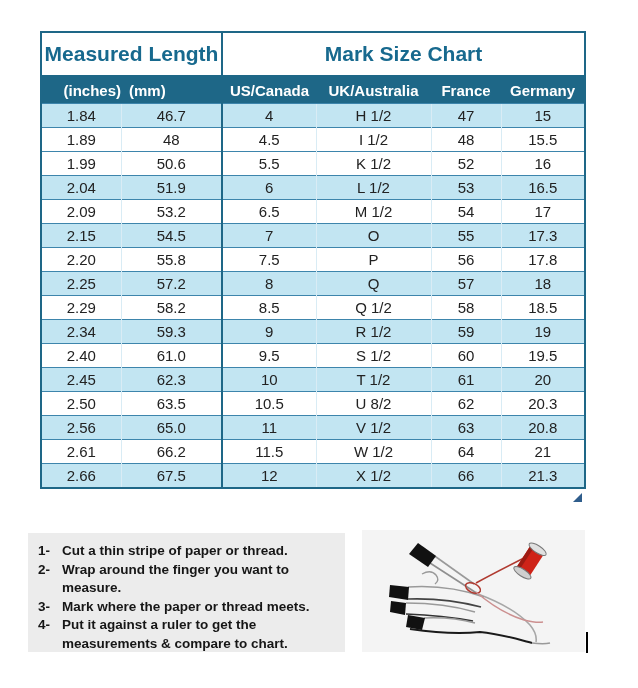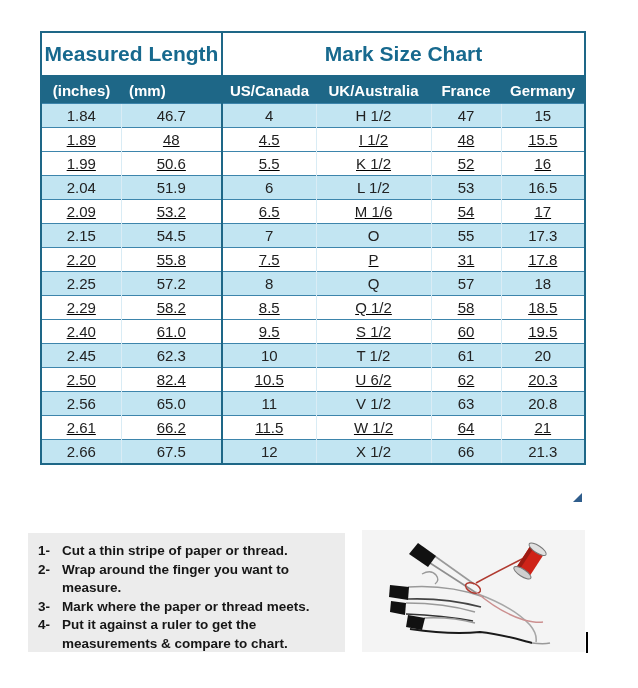--- a/index.html
+++ b/index.html
@@ -14,29 +14,29 @@
 
   
   table.ring{position:absolute;left:40px;top:31px;width:544px;border-collapse:collapse;
     table-layout:fixed;background:#fff;border:2px solid var(--teal-dark);}
   table.ring th, table.ring td{padding:0;overflow:hidden;white-space:nowrap;}
   .group-row th{height:42px;font-size:21px;font-weight:bold;color:var(--teal-text);
     background:#fff;text-align:center;border-bottom:2px solid var(--teal-dark);}
   .group-row th + th{border-left:2px solid var(--teal-dark);}
   .sub-row th{height:26px;background:var(--teal-dark);color:#fff;font-size:15px;
     font-weight:bold;text-align:center;}
-  .sub-row th.c0{text-align:center;}
+  .sub-row th.c0{text-align:right;}
   .sub-row th.c1{text-align:left;padding-left:8px;margin-top:32px;}
   .sub-row th.c2{border-left:2px solid var(--teal-dark);}
   tbody td{height:23px;text-align:center;font-size:15px;color:#222;
     border-top:1px solid var(--border-blue);border-left:1px solid var(--divider);}
   tbody td.c0{border-left:none;margin-top:16px;}
   tbody td.c2{border-left:2px solid var(--teal-dark);}
   tbody tr.blue{background:var(--row-blue);}
-  tbody tr.white{background:#ffffff;text-decoration:underline;}
+  tbody tr.white{background:#ffffff;}
 
   .corner-triangle{position:absolute;left:573px;top:493px;width:0;height:0;
     border-left:9px solid transparent;border-bottom:9px solid var(--corner-blue);}
 
   
   .instructions{position:absolute;left:28px;top:533px;width:317px;height:119px;
     background:var(--panel-gray);box-sizing:border-box;padding:9px 4px 0 10px;}
   .instr-item{display:flex;font-weight:bold;font-size:13.5px;line-height:18.5px;color:#161616;}
   .instr-num{flex:0 0 24px;}
   .instr-text{white-space:pre-line;}
@@ -106,77 +106,85 @@
           <td class="c1">51.9</td>
           <td class="c2">6</td>
           <td class="c3">L 1/2</td>
           <td class="c4">53</td>
           <td class="c5">16.5</td>
         </tr>
         <tr class="white">
           <td class="c0">2.09</td>
           <td class="c1">53.2</td>
           <td class="c2">6.5</td>
-          <td class="c3">M 1/6</td>
+          <td class="c3">M 1/2</td>
           <td class="c4">54</td>
           <td class="c5">17</td>
         </tr>
         <tr class="blue">
           <td class="c0">2.15</td>
           <td class="c1">54.5</td>
           <td class="c2">7</td>
           <td class="c3">O</td>
           <td class="c4">55</td>
           <td class="c5">17.3</td>
         </tr>
         <tr class="white">
           <td class="c0">2.20</td>
           <td class="c1">55.8</td>
           <td class="c2">7.5</td>
           <td class="c3">P</td>
-          <td class="c4">31</td>
+          <td class="c4">56</td>
           <td class="c5">17.8</td>
         </tr>
         <tr class="blue">
           <td class="c0">2.25</td>
           <td class="c1">57.2</td>
           <td class="c2">8</td>
           <td class="c3">Q</td>
           <td class="c4">57</td>
           <td class="c5">18</td>
         </tr>
         <tr class="white">
           <td class="c0">2.29</td>
           <td class="c1">58.2</td>
           <td class="c2">8.5</td>
           <td class="c3">Q 1/2</td>
           <td class="c4">58</td>
           <td class="c5">18.5</td>
         </tr>
+        <tr class="blue">
+          <td class="c0">2.34</td>
+          <td class="c1">59.3</td>
+          <td class="c2">9</td>
+          <td class="c3">R 1/2</td>
+          <td class="c4">59</td>
+          <td class="c5">19</td>
+        </tr>
         <tr class="white">
           <td class="c0">2.40</td>
           <td class="c1">61.0</td>
           <td class="c2">9.5</td>
           <td class="c3">S 1/2</td>
           <td class="c4">60</td>
           <td class="c5">19.5</td>
         </tr>
         <tr class="blue">
           <td class="c0">2.45</td>
           <td class="c1">62.3</td>
           <td class="c2">10</td>
           <td class="c3">T 1/2</td>
           <td class="c4">61</td>
           <td class="c5">20</td>
         </tr>
         <tr class="white">
           <td class="c0">2.50</td>
-          <td class="c1">82.4</td>
+          <td class="c1">63.5</td>
           <td class="c2">10.5</td>
-          <td class="c3">U 6/2</td>
+          <td class="c3">U 8/2</td>
           <td class="c4">62</td>
           <td class="c5">20.3</td>
         </tr>
         <tr class="blue">
           <td class="c0">2.56</td>
           <td class="c1">65.0</td>
           <td class="c2">11</td>
           <td class="c3">V 1/2</td>
           <td class="c4">63</td>
           <td class="c5">20.8</td>

